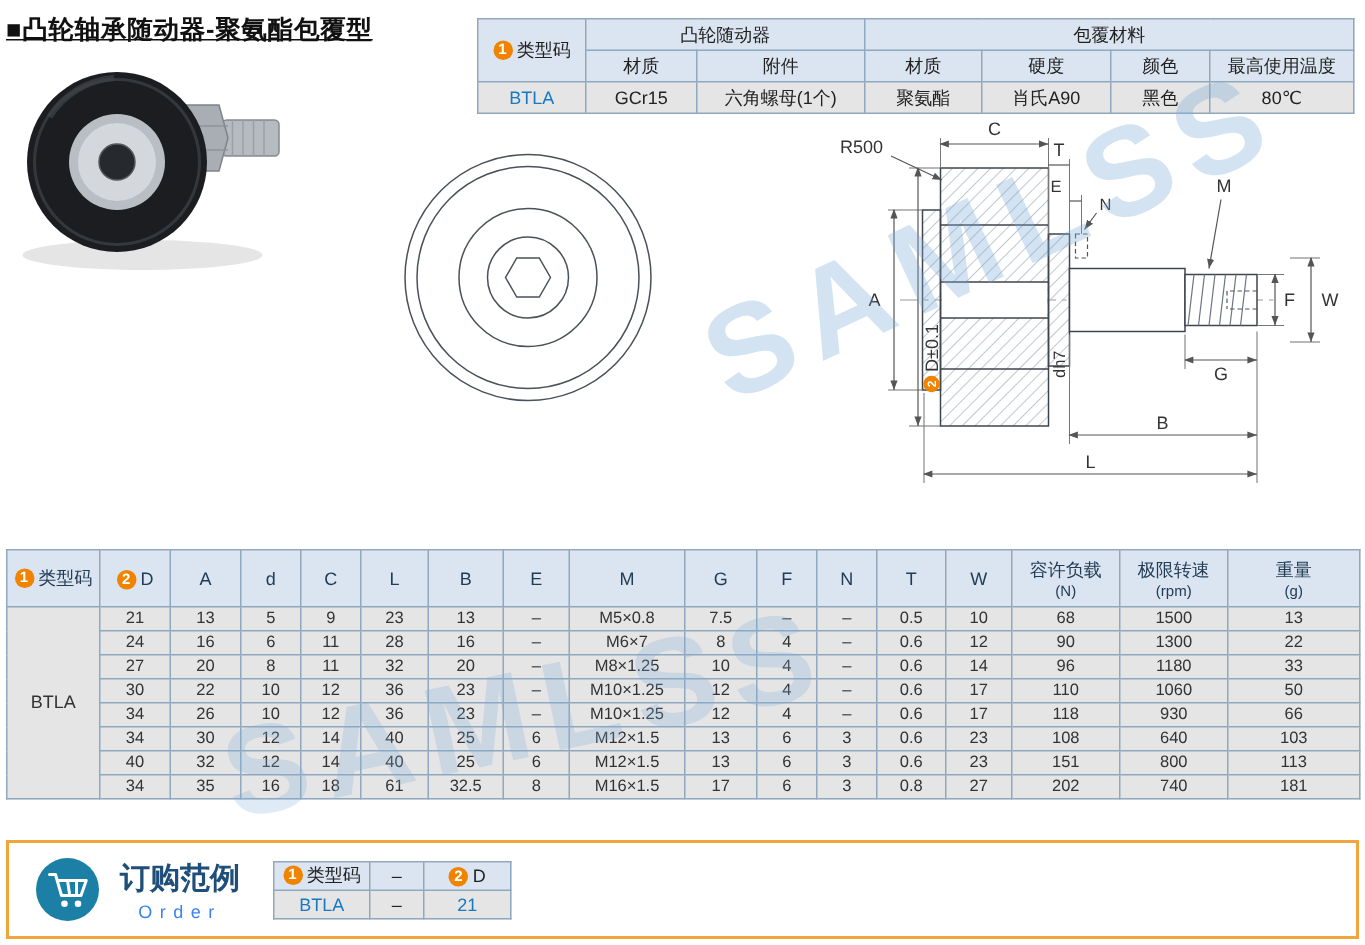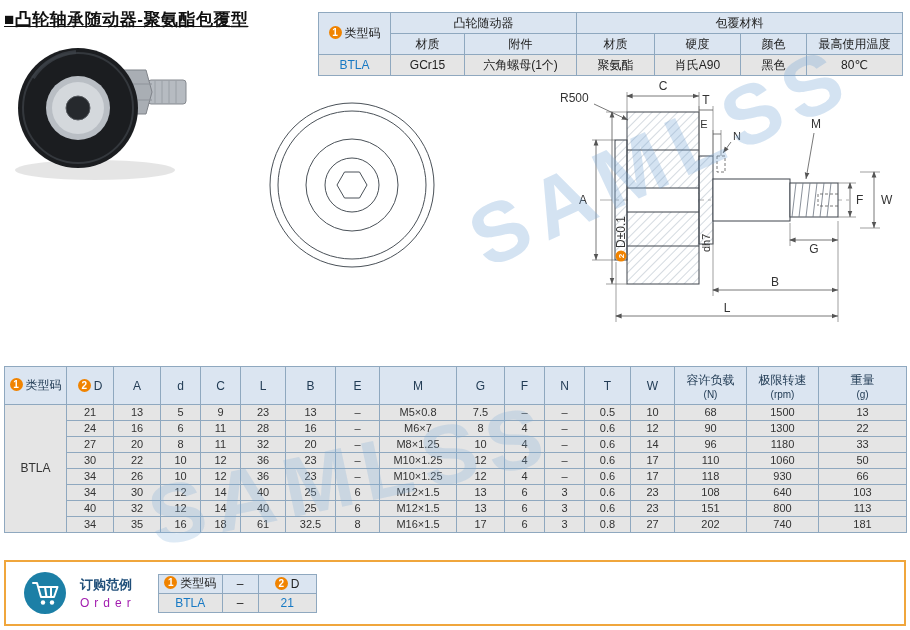--- a/index.html
+++ b/index.html
@@ -29,22 +29,22 @@
     display:inline-block; width:13px; height:13px; border-radius:50%;
     background:#f08300; color:#fff; font-size:10px; line-height:13px;
     text-align:center; font-weight:bold; margin-right:3px; vertical-align:1px;
   }
 
   .order-box {
     left:4px; top:560px; width:902px; height:66px;
     border:2px solid #f0a63c; display:flex; align-items:center;
     padding-left:16px; gap:12px; background:#fff;
   }
-  .order-cn { font-size:13px; font-weight:bold; color:#1f4e79; }
-  .order-en { font-size:12px; color:#a21caf; letter-spacing:5px; margin-top:2px; }
+  .order-cn { font-size:20px; font-weight:bold; color:#1f4e79; }
+  .order-en { font-size:12px; color:#3b82f6; letter-spacing:5px; margin-top:2px;text-align:center; }
   .order-table { width:158px; font-size:12px; margin-left:10px; }
   .order-table td { height:19px; }
 
   .wm {
     position:absolute; font-weight:bold; white-space:nowrap;
     font-size:84px; letter-spacing:10px; pointer-events:none;
   }
   #wm1 { left:475px; top:195px; transform:rotate(-25deg); transform-origin:left center; color:rgba(125,170,215,0.33); }
   #wm2 { left:150px; top:470px; transform:rotate(-12deg); transform-origin:left center; color:rgba(125,170,215,0.25); }
 

